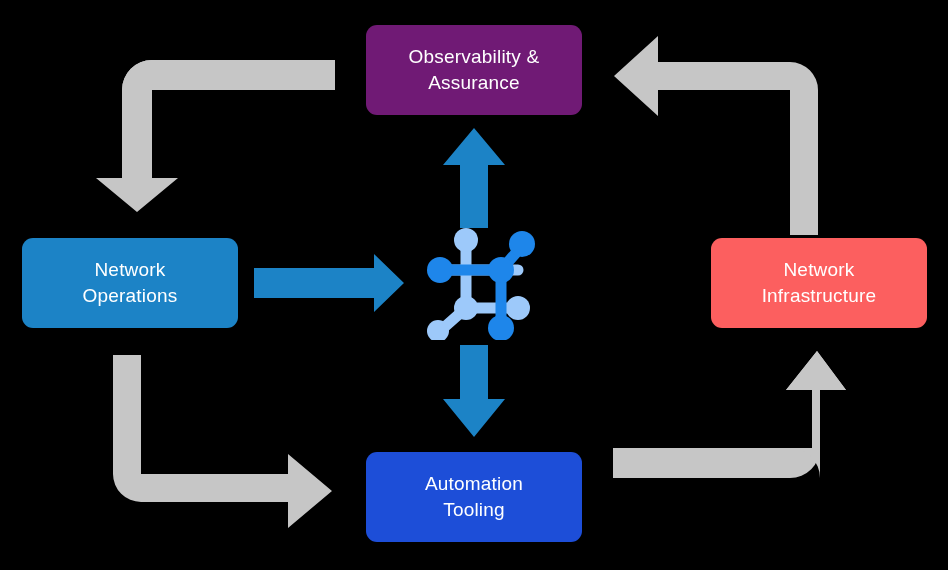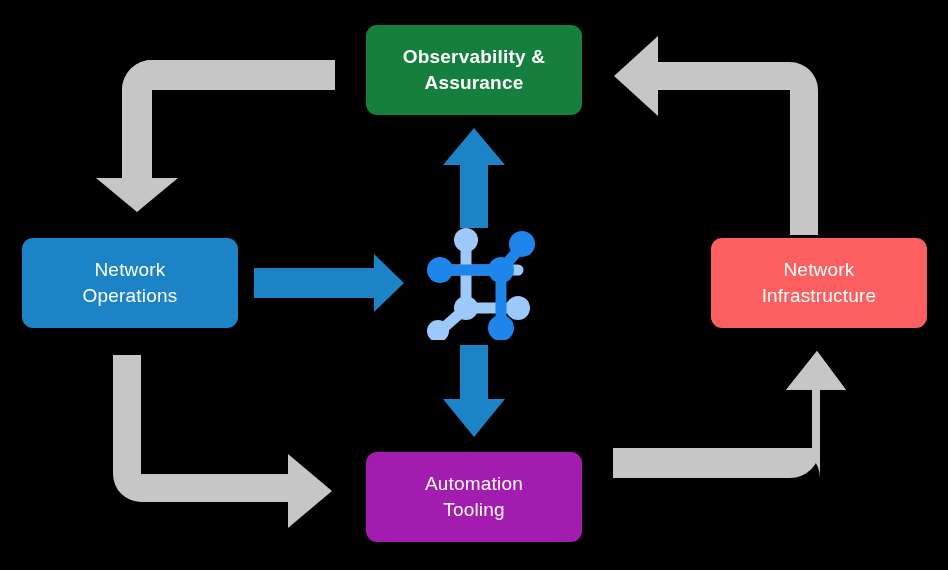--- a/index.html
+++ b/index.html
@@ -152,25 +152,25 @@
       <line x1="83" y1="52" x2="83" y2="110"></line>
     </g>
     <g fill="#1E86EA">
       <circle cx="22" cy="52" r="13"></circle>
       <circle cx="83" cy="52" r="13"></circle>
       <circle cx="104" cy="26" r="13"></circle>
       <circle cx="83" cy="110" r="13"></circle>
     </g>
   </svg>
 
-  <div class="node-box" id="box-observability" style="background: #15803d; font-weight: bold;">Observability &amp;
+  <div class="node-box" id="box-observability" style="background: #701a75;">Observability &amp;
 Assurance</div>
 
   <div class="node-box" id="box-operations" style="background: rgb(28, 131, 198);">Network
 Operations</div>
 
   <div class="node-box" id="box-infrastructure" style="background: rgb(252, 95, 95);">Network
 Infrastructure</div>
 
-  <div class="node-box" id="box-automation" style="background: #a21caf;">Automation
+  <div class="node-box" id="box-automation" style="background: #1d4ed8;">Automation
 Tooling</div>
 
 </div>
 
 </body></html>

